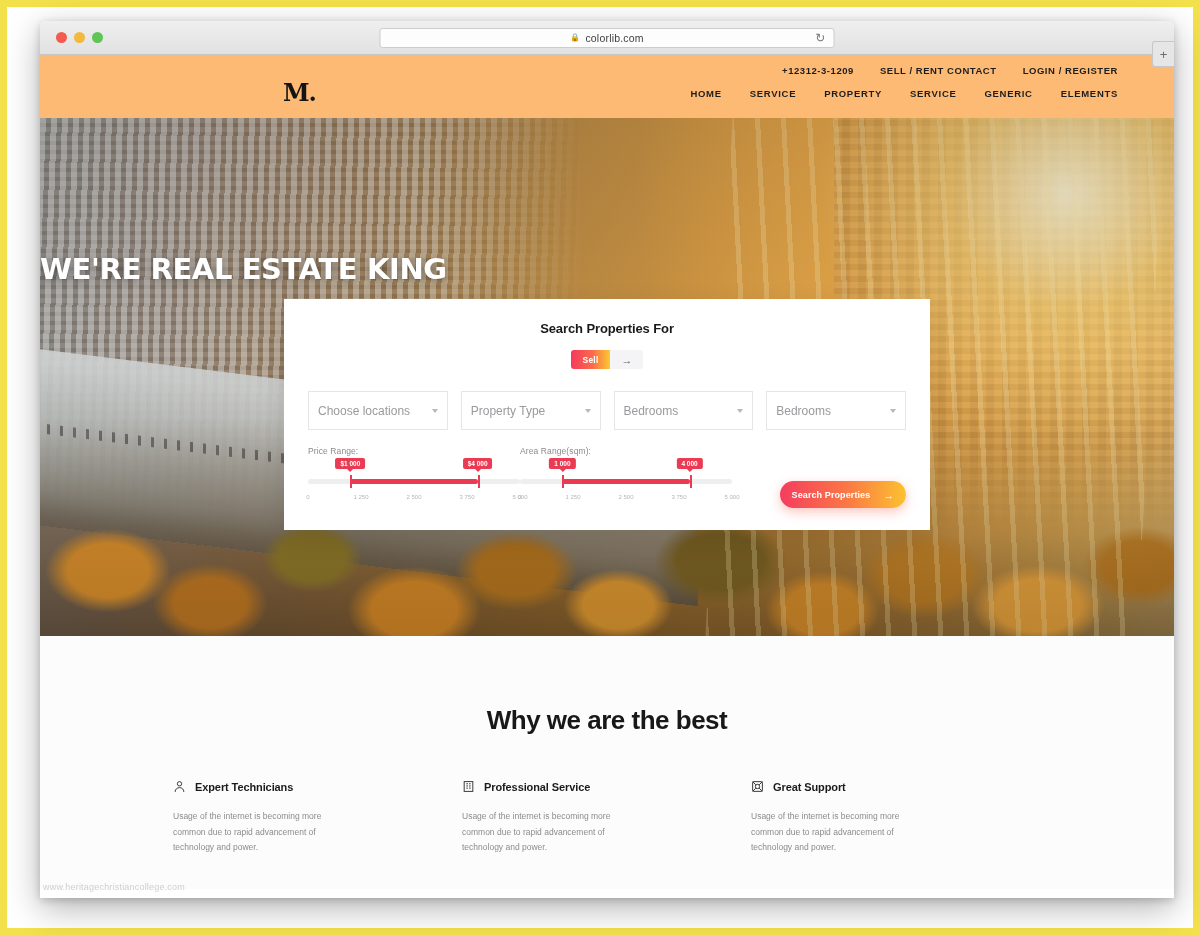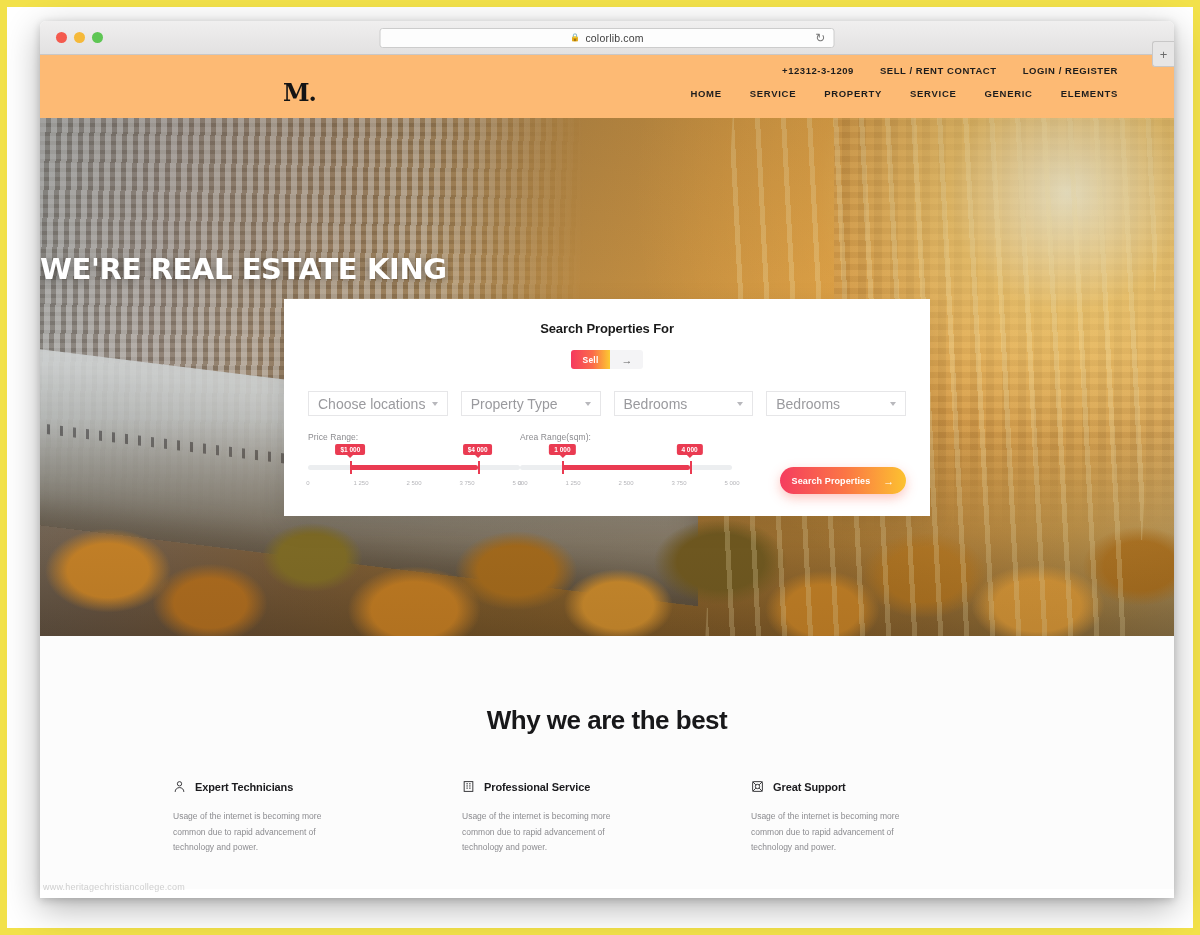--- a/index.html
+++ b/index.html
@@ -236,26 +236,26 @@
   .toggle-off {
     background: #f4f4f6;
     display: flex; align-items: center; justify-content: center;
     padding: 0 11px;
     color: #5d5d5d; font-size: 11px;
   }
 
   .sp-selects { display: flex; gap: 13px; }
   .sel {
     flex: 1;
-    height: 25px;
+    height: 39px;
     border: 1px solid #e6e6e8;
     background: #fff;
     display: flex; align-items: center;
     padding: 0 9px;
-    font-size: 14px; color: #9a9a9e;
+    font-size: 12px; color: #9a9a9e;
     position: relative;
   }
   .sel .caret {
     position: absolute; right: 9px; top: 50%;
     transform: translateY(-50%);
     width: 0; height: 0;
     border-left: 3.5px solid transparent;
     border-right: 3.5px solid transparent;
     border-top: 4px solid #b8b8bc;
   }

